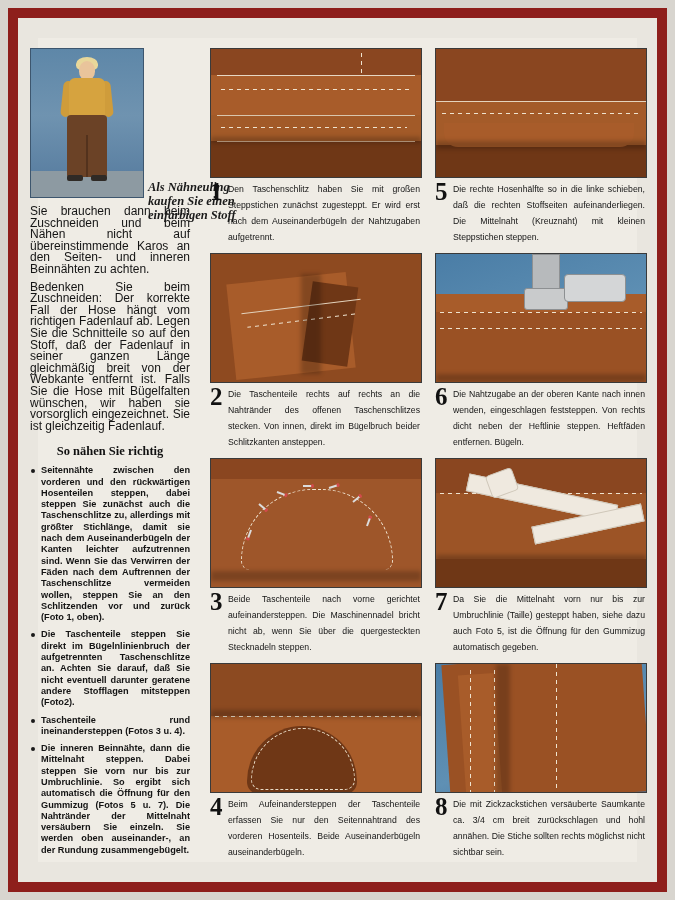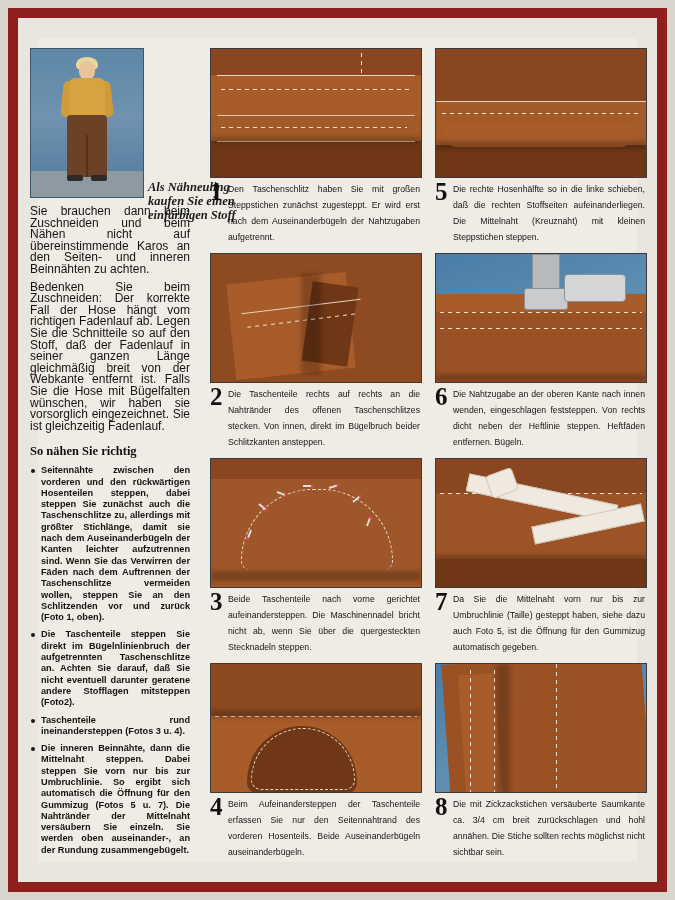--- a/index.html
+++ b/index.html
@@ -94,21 +94,21 @@
     font-size:12px;line-height:11.6px;
     color:#141414;
     text-align:justify;
     font-family:"Liberation Sans", sans-serif;
   }
   .body-text p{margin:0 0 6px 0;}
 
   .section-head{
     margin-top:12px;margin-bottom:6px;
     font-family:"Liberation Serif", serif;
-    font-weight:bold;font-size:12.5px;color:#111;
+    font-weight:bold;font-size:12.5px;color:#111;text-align:center;
   }
   ul.steps{
     list-style:none;margin:0;padding:0;width:160px;font-weight:bold;
   }
   ul.steps li{
     position:relative;
     padding-left:11px;
     margin-bottom:6px;
     font-size:9.2px;line-height:11.3px;
     text-align:justify;color:#141414;

